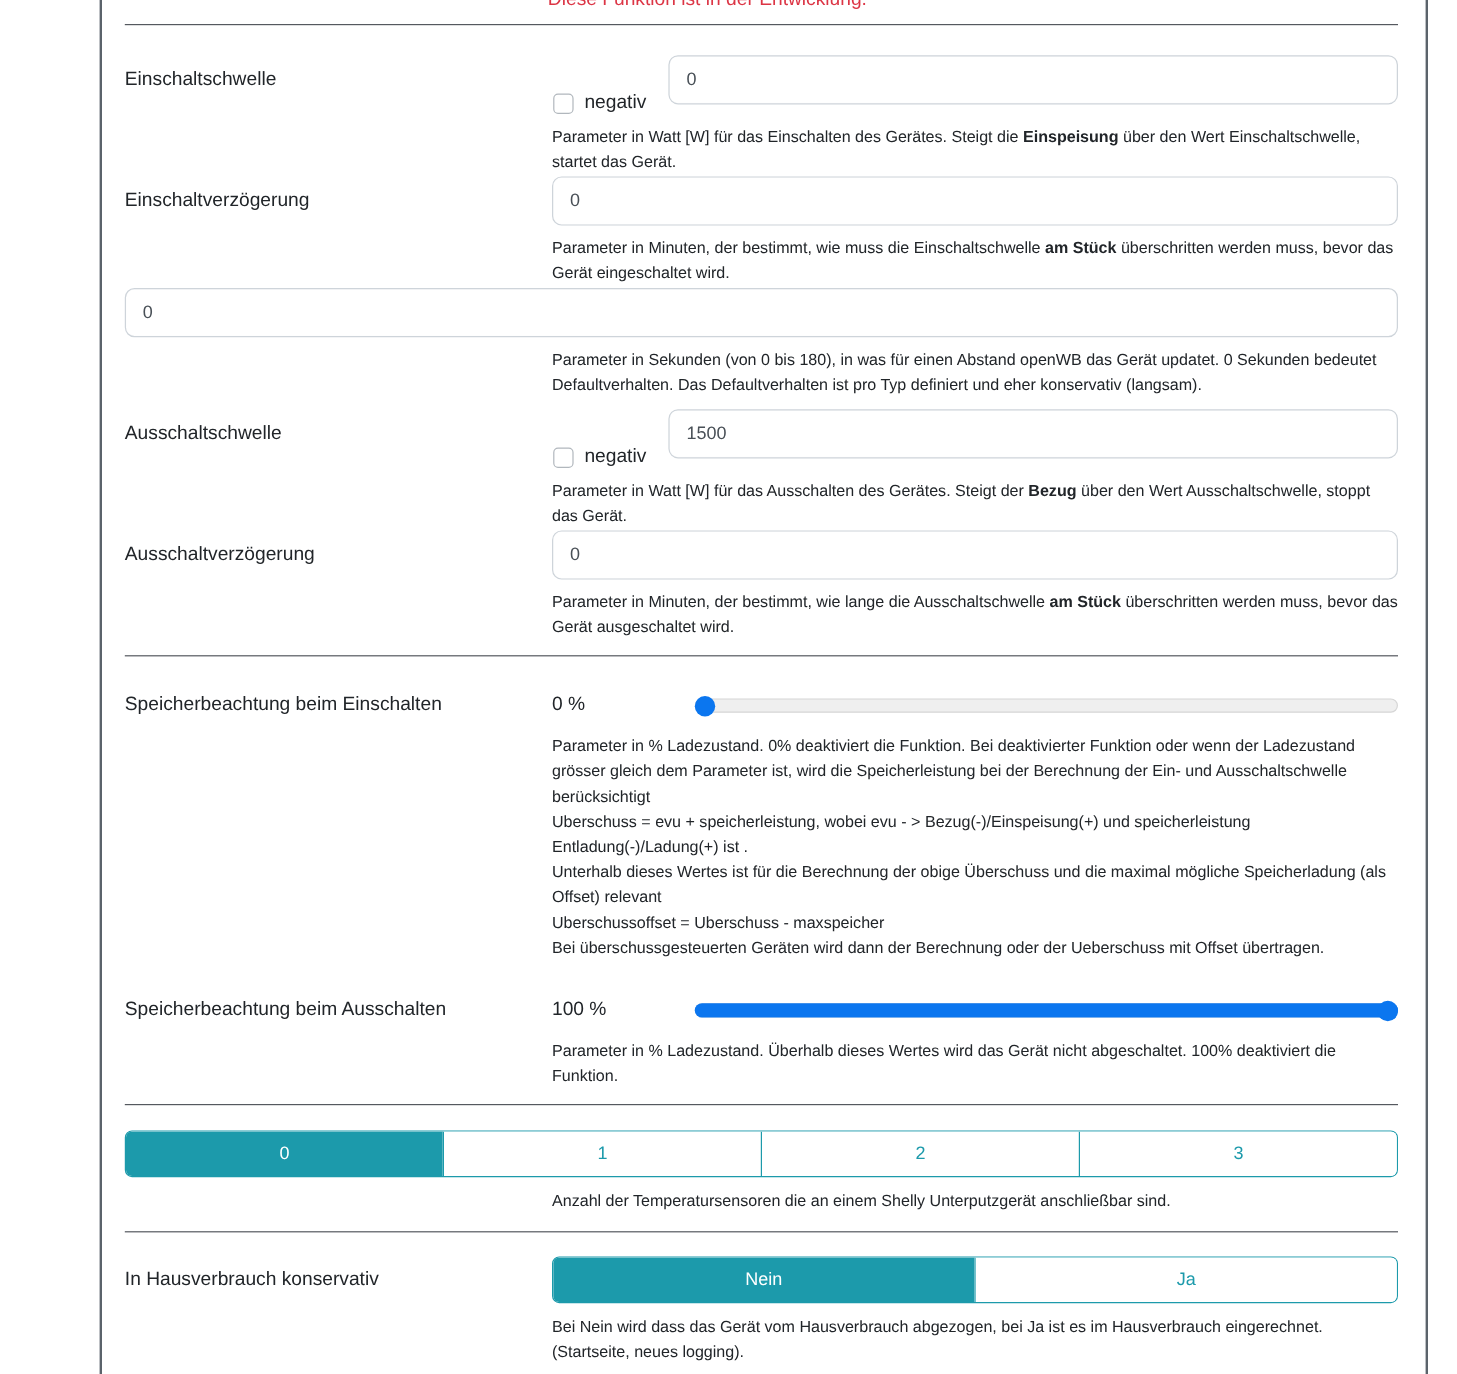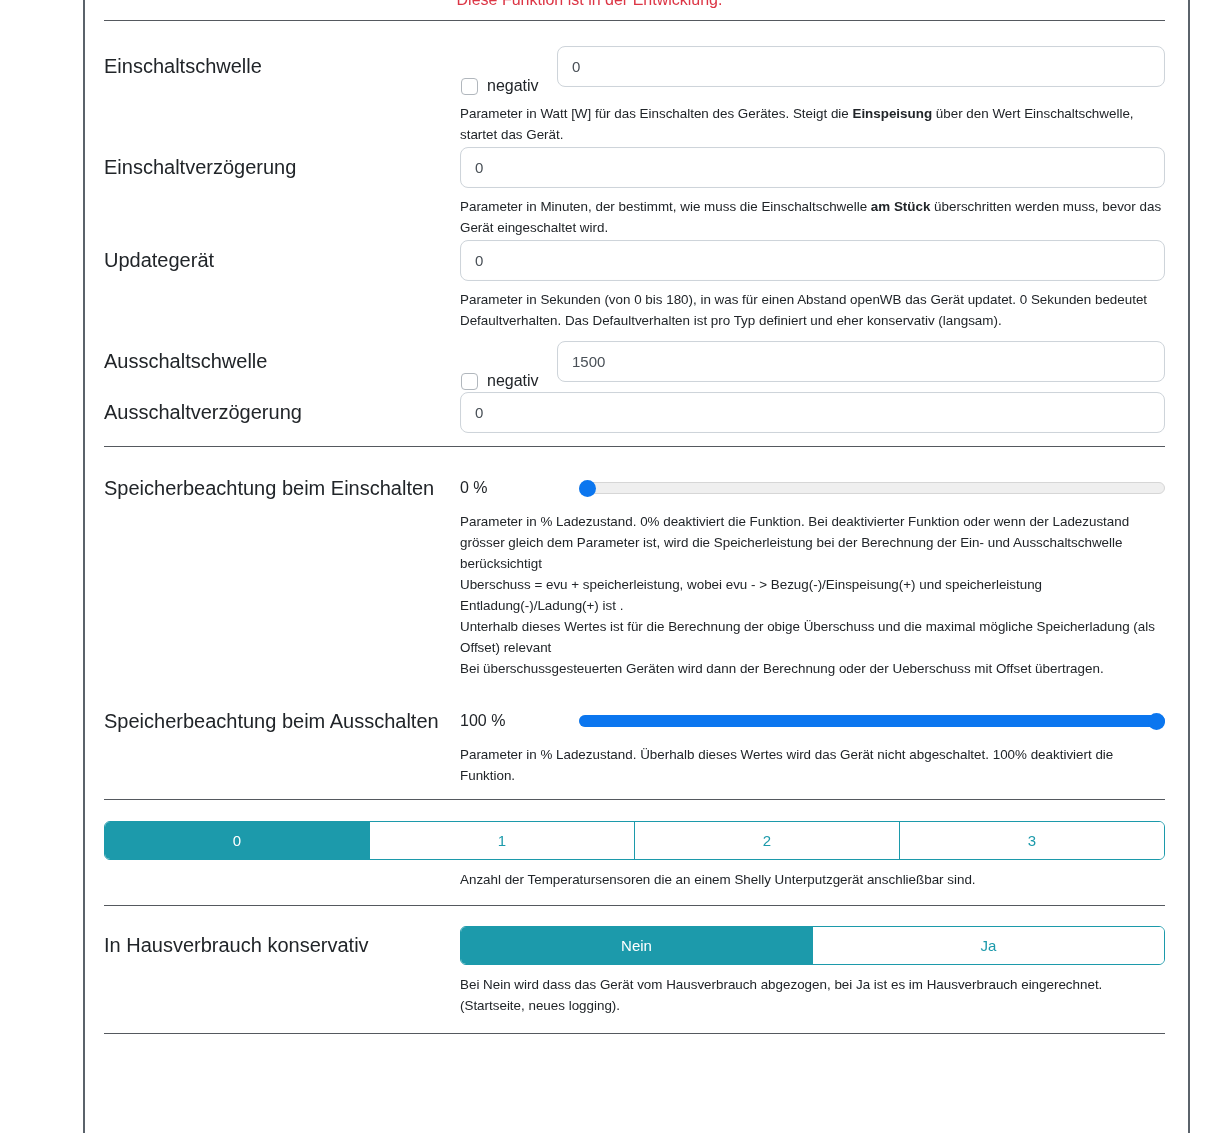--- a/index.html
+++ b/index.html
@@ -30,21 +30,21 @@
   }
   hr{border:none;border-top:1px solid var(--divider);margin:13px 0 20px;}
   hr.hr-top{margin:8px 0 17px;}
   hr.hr-sliders{margin:13px 0 26px;}
   hr.hr-temp{margin:13px 0 20px;}
   hr.hr-haus{margin:15px 0 19px;}
   hr.hr-end{margin:17px 0 0;}
   .form-row{margin-bottom:2px;}
   .form-row.gap-after{margin-bottom:27px;}
   .row-main{display:flex;align-items:center;}
-  .col-label{width:356px;flex:0 0 356px;font-size:20px;color:var(--text);}
+  .col-label{width:356px;flex:0 0 356px;font-size:16px;color:var(--text);}
   .col-control{flex:1;display:flex;align-items:center;min-height:41px;}
   .row-main.slim .col-control{min-height:30px;}
   .text-input{
     width:100%;height:41px;border:1px solid var(--input-border);border-radius:8px;
     padding:0 14px;font-size:15px;color:var(--input-text);background:#fff;outline:none;
     font-family:inherit;box-shadow:inset 0 0 1px rgba(0,0,0,0.04);
   }
   .checkbox-wrap{display:flex;align-items:center;width:97px;flex:0 0 97px;margin-top:39px;}
   .checkbox-wrap input[type=checkbox]{
     appearance:none;-webkit-appearance:none;width:17px;height:17px;margin:0 9px 0 1px;
@@ -112,70 +112,76 @@
         <input class="text-input" type="text" value="0" style="">
       </div>
     </div>
     <div class="helper">
         <div><span>Parameter in Minuten, der bestimmt, wie muss die Einschaltschwelle </span><b>am Stück</b><span> überschritten werden muss, bevor das Gerät eingeschaltet wird.</span></div>
       </div>
   </div>
 
   <div class="form-row">
     <div class="row-main">
-      <div class="col-label">Updategerät</div>
       <div class="col-control">
         <input class="text-input" type="text" value="0" style="">
       </div>
     </div>
     <div class="helper">
         <div><span>Parameter in Sekunden (von 0 bis 180), in was für einen Abstand openWB das Gerät updatet. 0 Sekunden bedeutet Defaultverhalten. Das Defaultverhalten ist pro Typ definiert und eher konservativ (langsam).</span></div>
       </div>
   </div>
 
   <div class="form-row">
     <div class="row-main">
       <div class="col-label">Ausschaltschwelle</div>
       <div class="col-control">
         <div class="checkbox-wrap">
           <input type="checkbox" style="">
           <span class="checkbox-label">negativ</span>
         </div>
         <input class="text-input" type="text" value="1500" style="">
       </div>
     </div>
+    <div class="helper">
+        <div><span>Parameter in Watt [W] für das Ausschalten des Gerätes. Steigt der </span><b>Bezug</b><span> über den Wert Ausschaltschwelle, stoppt das Gerät.</span></div>
+      </div>
   </div>
 
   <div class="form-row">
     <div class="row-main">
       <div class="col-label">Ausschaltverzögerung</div>
       <div class="col-control">
         <input class="text-input" type="text" value="0" style="">
       </div>
     </div>
+    <div class="helper">
+        <div><span>Parameter in Minuten, der bestimmt, wie lange die Ausschaltschwelle </span><b>am Stück</b><span> überschritten werden muss, bevor das Gerät ausgeschaltet wird.</span></div>
+      </div>
   </div>
 
   <hr class="hr-sliders">
 
   <div class="form-row gap-after">
     <div class="row-main slim">
       <div class="col-label">Speicherbeachtung beim Einschalten</div>
       <div class="col-control">
         <div class="slider-value">0 %</div>
         <div class="slider">
           <div class="slider-track"></div>
           <div class="slider-fill" style="width: 0%;"></div>
           <div class="slider-thumb" style="left: calc(0% + 0px);"></div>
         </div>
       </div>
     </div>
     <div class="helper">
         <div><span>Parameter in % Ladezustand. 0% deaktiviert die Funktion. Bei deaktivierter Funktion oder wenn der Ladezustand grösser gleich dem Parameter ist, wird die Speicherleistung bei der Berechnung der Ein- und Ausschaltschwelle berücksichtigt</span></div>
         <div><span>Uberschuss = evu + speicherleistung, wobei evu - &gt; Bezug(-)/Einspeisung(+) und speicherleistung Entladung(-)/Ladung(+) ist .</span></div>
         <div><span>Unterhalb dieses Wertes ist für die Berechnung der obige Überschuss und die maximal mögliche Speicherladung (als Offset) relevant</span></div>
+        <div><span>Uberschussoffset = Uberschuss - maxspeicher</span></div>
         <div><span>Bei überschussgesteuerten Geräten wird dann der Berechnung oder der Ueberschuss mit Offset übertragen.</span></div>
       </div>
   </div>
 
   <div class="form-row">
     <div class="row-main slim">
       <div class="col-label">Speicherbeachtung beim Ausschalten</div>
       <div class="col-control">
         <div class="slider-value">100 %</div>
         <div class="slider">

